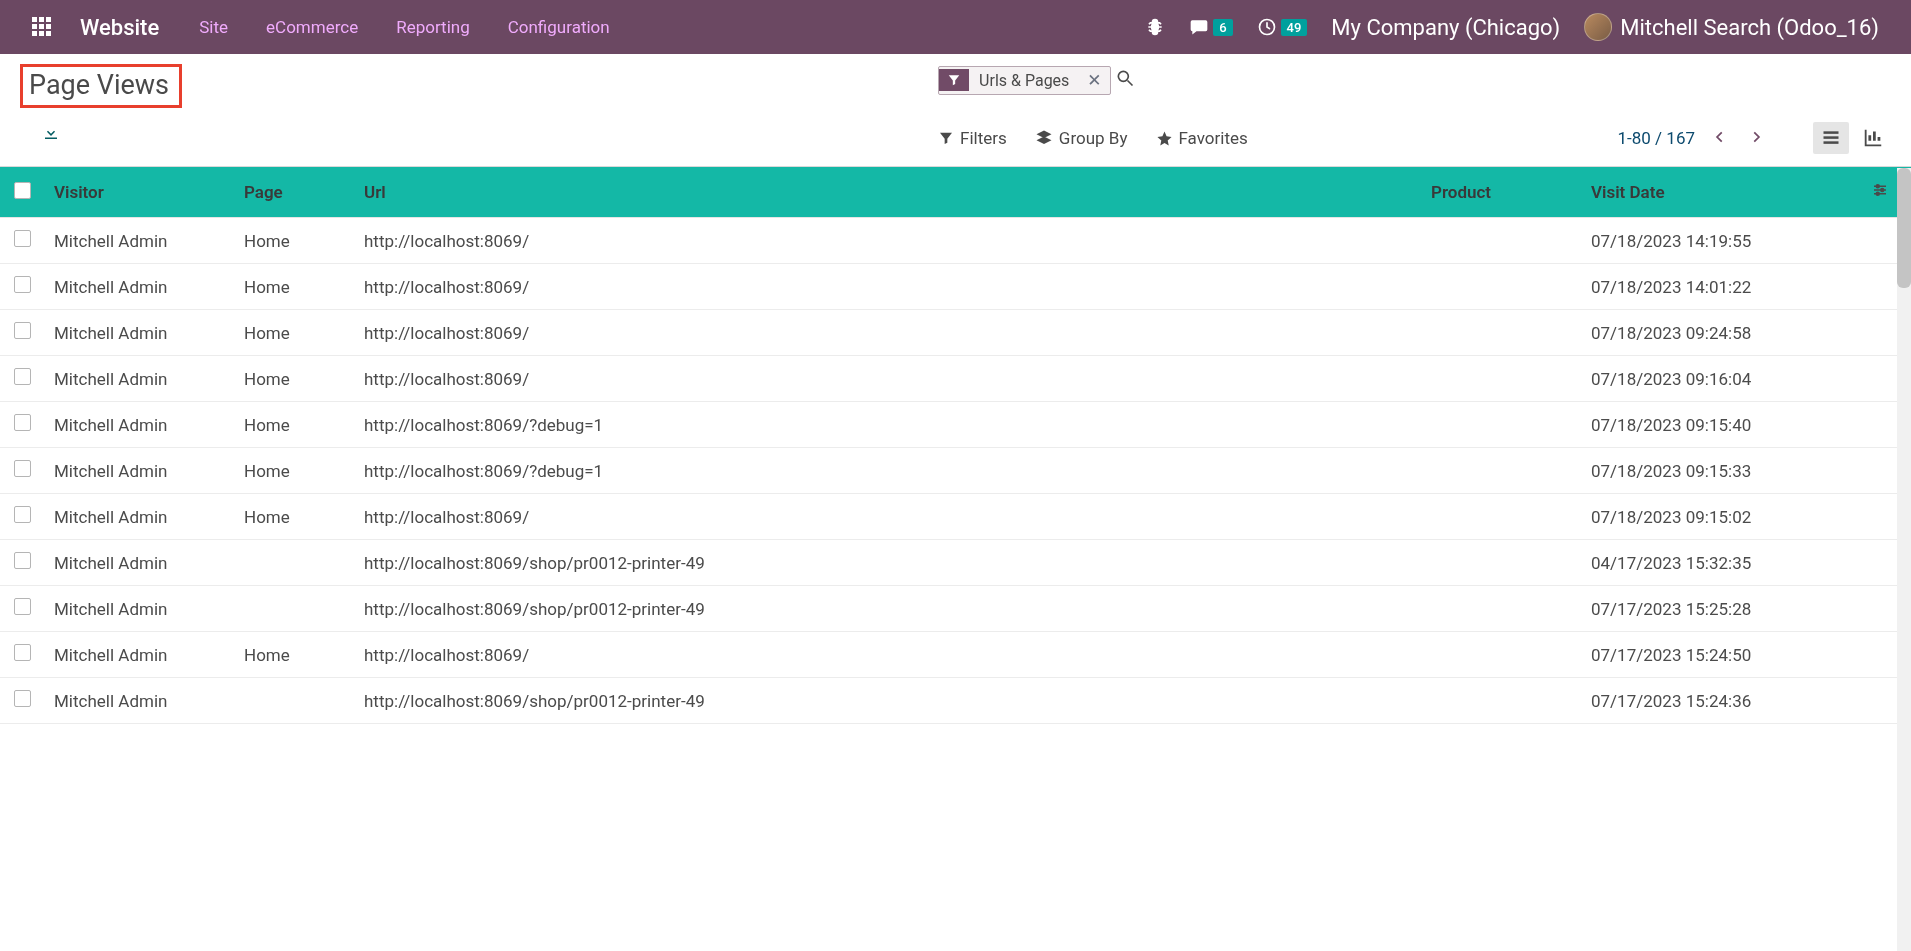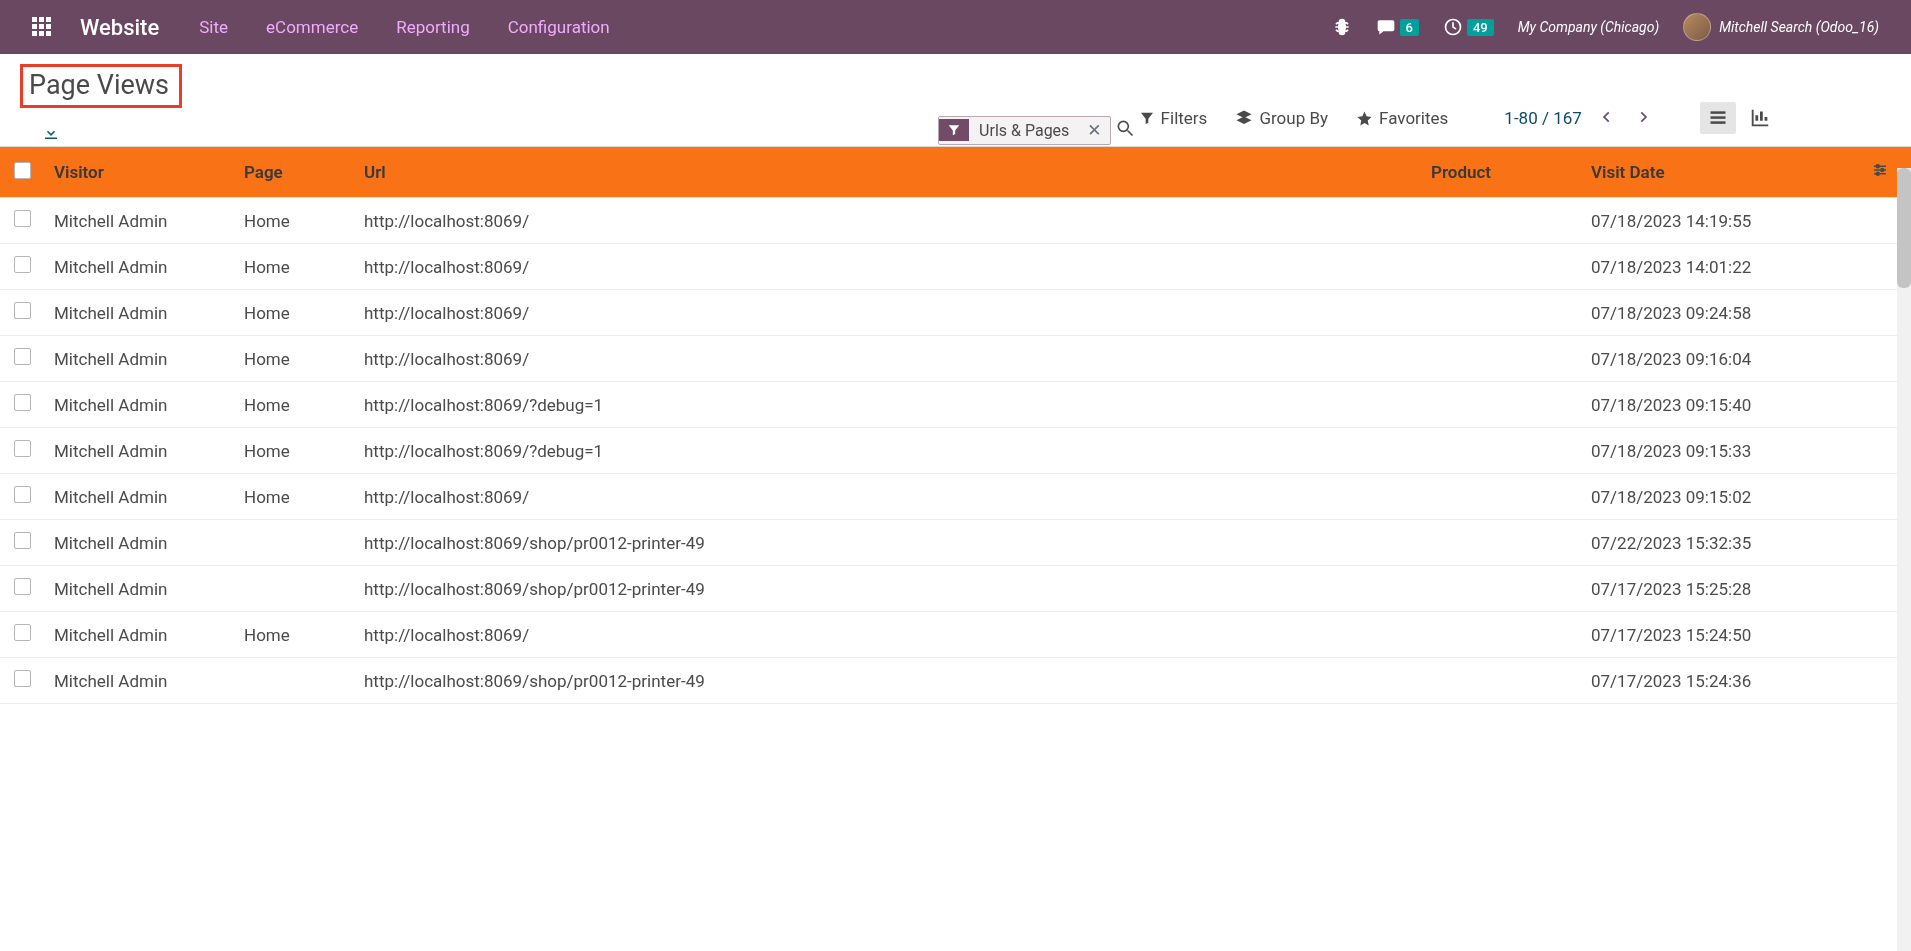--- a/index.html
+++ b/index.html
@@ -45,41 +45,40 @@
   .navbar .badge {
     background: #00a09d;
     color: #fff;
     font-size: 13px;
     padding: 1px 6px;
     border-radius: 2px;
     margin-left: 4px;
     font-weight: 500;
   }
   .navbar .company, .navbar .user {
-    font-size: 14px;
+    font-size: 22px;
     cursor: pointer;
     display: flex;
     align-items: center;
     gap: 8px;
-    font-style: italic;
   }
   .avatar {
     width: 28px; height: 28px; border-radius: 50%;
     background: linear-gradient(135deg,#b98a5f,#795c45);
     display: inline-block;
     border: 1px solid rgba(255,255,255,.3);
   }
   
   .control {
     display: flex;
     padding: 10px 20px 0 20px;
     gap: 20px;
   }
   .control .left { flex: 0 0 48%; }
-  .control .right { flex: 1; display:flex; flex-direction:row;align-items:flex-end; }
+  .control .right { flex: 1; display:flex; flex-direction:column; }
   .title {
     font-size: 27px;
     color: #4a4a4a;
     border: 3px solid #e83f2d;
     display: inline-block;
     padding: 2px 10px 4px 6px;
     margin-bottom: 10px;
   }
   .dl-icon { color: #045c62; margin-left: 22px; margin-top:6px; cursor:pointer; display:inline-block;}
   
@@ -134,21 +133,21 @@
   hr.sep { border:none; border-top:1px solid #d9d9d9; margin:0;}
   
   .table-wrap { height: calc(100vh - 170px); overflow-y:auto; position:relative;}
   table { width:100%; border-collapse:collapse; }
   thead th {
     text-align:left;
     font-weight:600;
     font-size:17px;
     color:#393939;
     padding: 14px 10px;
-    background:#f97316;
+    background:#14b8a6;
     position:sticky; top:0;
     border-bottom:1px solid #e5e5e5;
   }
   tbody td {
     padding: 12px 10px;
     font-size:17px;
     color:#4b4b4b;
     border-bottom:1px solid #ececec;
     white-space:nowrap;
   }
@@ -393,21 +392,21 @@
           <td class="col-product"></td>
           <td class="col-date">07/18/2023 09:15:02</td>
           <td class="col-opt"></td>
         </tr>
         <tr>
           <td class="chk"><input type="checkbox" style=""></td>
           <td class="col-visitor">Mitchell Admin</td>
           <td class="col-page"></td>
           <td class="col-url">http://localhost:8069/shop/pr0012-printer-49</td>
           <td class="col-product"></td>
-          <td class="col-date">07/22/2023 15:32:35</td>
+          <td class="col-date">04/17/2023 15:32:35</td>
           <td class="col-opt"></td>
         </tr>
         <tr>
           <td class="chk"><input type="checkbox" style=""></td>
           <td class="col-visitor">Mitchell Admin</td>
           <td class="col-page"></td>
           <td class="col-url">http://localhost:8069/shop/pr0012-printer-49</td>
           <td class="col-product"></td>
           <td class="col-date">07/17/2023 15:25:28</td>
           <td class="col-opt"></td>

